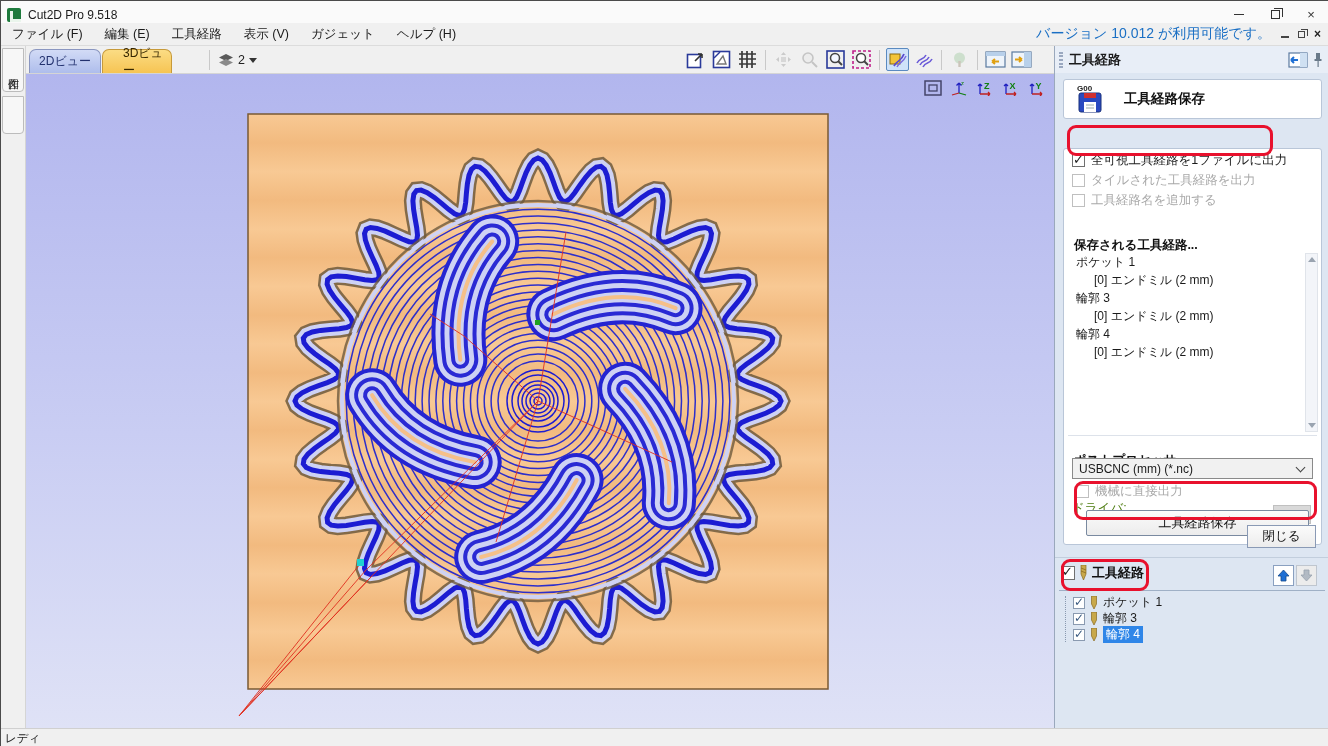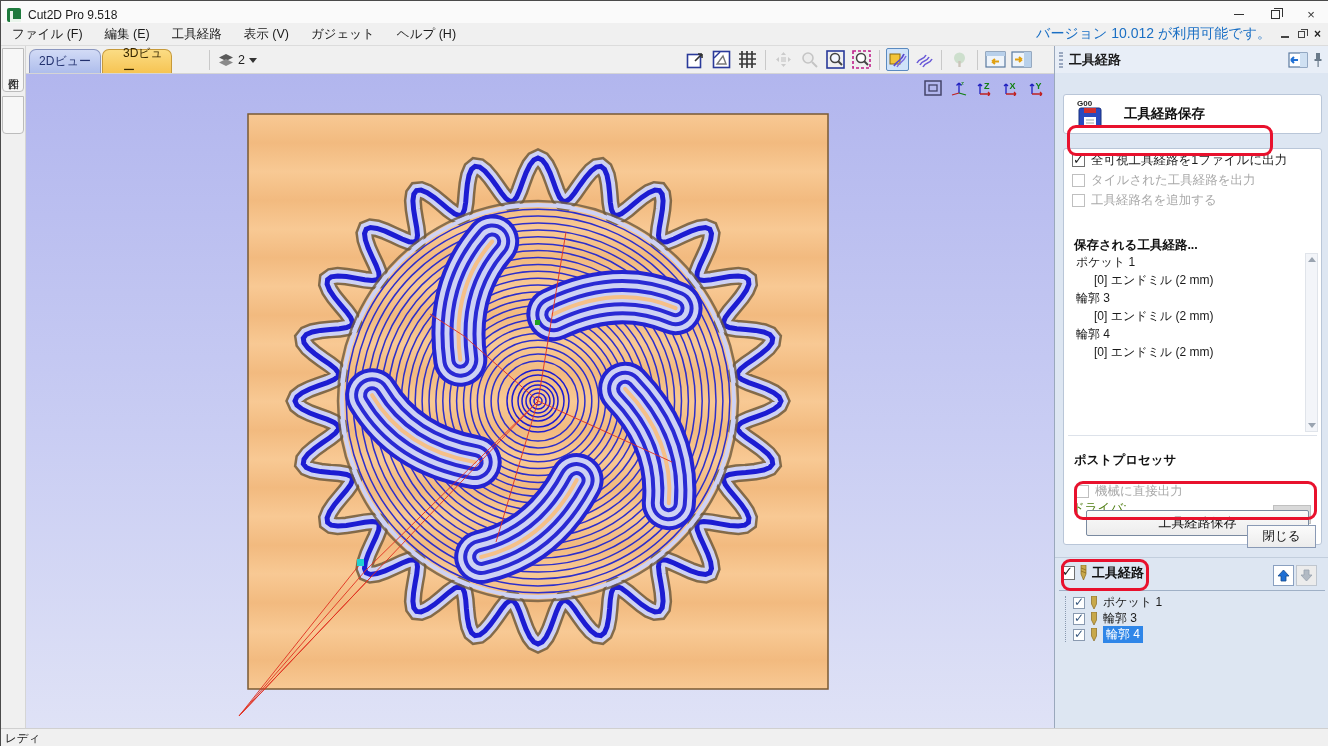--- a/index.html
+++ b/index.html
@@ -56,21 +56,21 @@
   .vbtn { width:22px; height:18px; display:flex; align-items:center; justify-content:center; }
 
   
   #rightpanel { position:absolute; left:1053px; top:45px; width:275px; height:682px; background:#dde6f2; border-left:1px solid #9aa8bc; }
   #p-header { position:absolute; left:0; top:0; width:100%; height:27px; display:flex; align-items:center; background:#e8eef7; }
   #p-grip { width:3px; height:16px; border-left:2px dotted #9aa8c0; border-right:2px dotted #9aa8c0; margin:0 6px 0 4px; }
   #p-title { font-size:13px; color:#1b1b1b; font-weight:bold; }
   #p-hdr-icons { margin-left:auto; display:flex; align-items:center; gap:5px; padding-right:6px; }
 
   .card { position:absolute; background:#fff; border:1px solid #b9c6d8; border-radius:3px; }
-  #save-card { left:8px; top:33px; width:259px; height:40px; display:flex; align-items:center;margin-top:15px; }
+  #save-card { left:8px; top:33px; width:259px; height:40px; display:flex; align-items:center; }
   #save-card-title { font-size:13.5px; font-weight:bold; color:#111; margin-left:18px; }
   #main-box { left:8px; top:80px; width:259px; height:397px;margin-top:22px; }
 
   .opt-row { display:flex; align-items:center; gap:6px; padding:3px 0 0 8px; height:20px; font-size:12.5px; color:#1b1b1b; }
   .opt-row.disabled { color:#a9a9a9; }
   .cb { width:13px; height:13px; min-width:13px; border:1px solid #707070; background:#fff; position:relative; }
   .cb.checked::after { content:"✓"; position:absolute; left:0px; top:-3px; font-size:13px; font-weight:bold; color:#1c1c1c; }
   .cb.gray { border-color:#bfbfbf; }
 
   #list-title { position:absolute; left:10px; top:88px; font-size:12.5px; font-weight:bold; color:#111; }
@@ -455,20 +455,24 @@
         <div class="tp-name">輪郭 4</div>
         <div class="tp-tool">[0] エンドミル (2 mm)</div>
       </div>
       <div id="list-scroll">
         <div class="sc-arrow-up"></div>
         <div class="sc-arrow-down"></div>
       </div>
 
       <div id="post-sep"></div>
       <div id="post-label">ポストプロセッサ</div>
+      <div id="post-select">
+        <span>USBCNC (mm) (*.nc)</span>
+        <span class="chev"></span>
+      </div>
       <div id="direct-row">
         <span class="cb gray"></span>
         <span>機械に直接出力</span>
       </div>
       <div id="driver-row">ドライバ:</div>
       <div id="driver-browse">...</div>
       <div id="save-btn">工具経路保存</div>
     </div>
 
     <div id="close-btn">閉じる</div>

